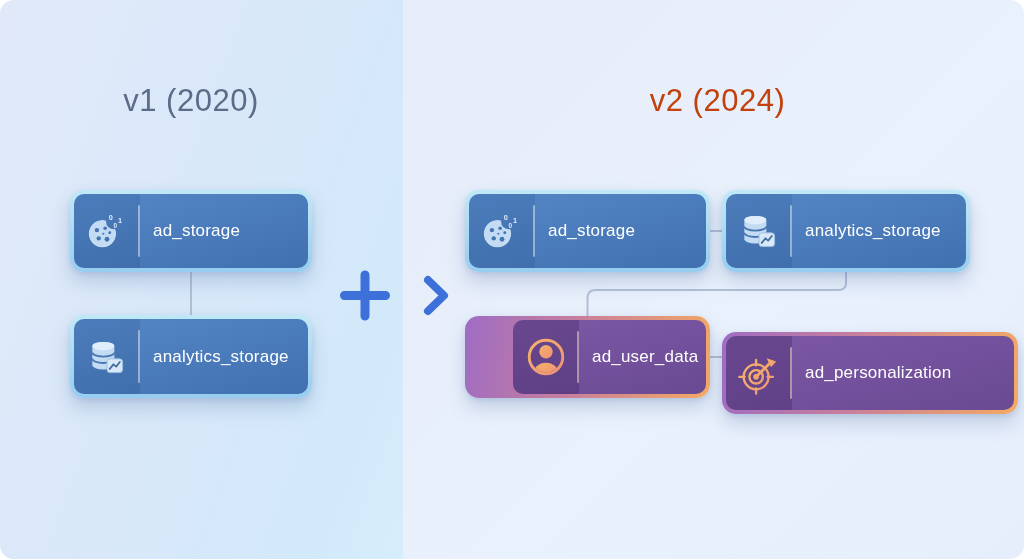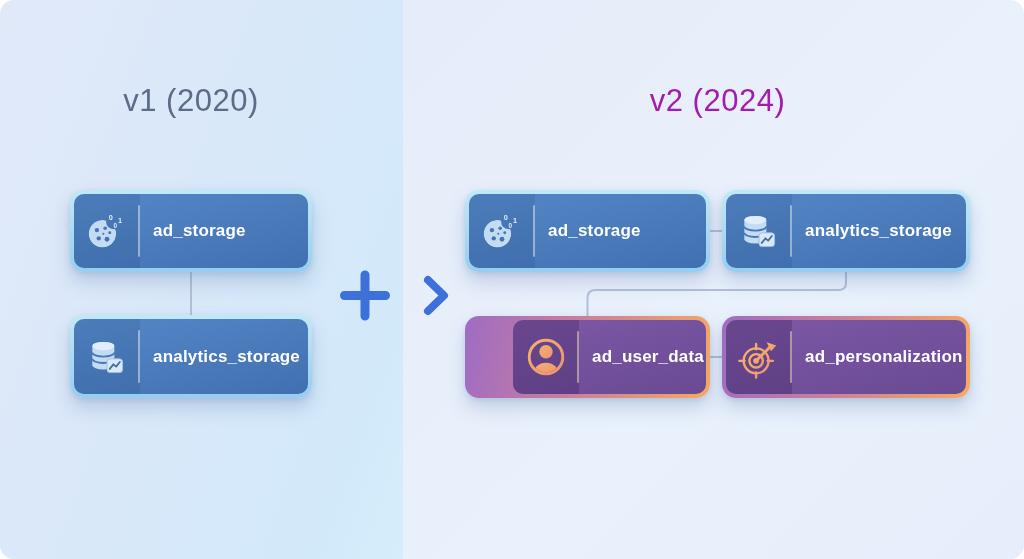--- a/index.html
+++ b/index.html
@@ -14,39 +14,39 @@
   }
   .bg-right{
     position:absolute;left:403px;top:0;width:621px;height:559px;
     background:linear-gradient(135deg,#e6ecf9 0%,#e9f1fc 55%,#e6eefb 100%);
   }
   .panel-title{
     position:absolute;top:83px;font-size:31px;font-weight:400;
     letter-spacing:0.5px;text-align:center;
   }
   .title-v1{left:70px;width:242px;color:#5c6c88;}
-  .title-v2{left:465px;width:505px;color:#a21caf;}
+  .title-v2{left:465px;width:505px;color:#c2410c;}
 
   .node{
     position:absolute;border-radius:14px;padding:4px;box-sizing:border-box;
     box-shadow:0 10px 18px rgba(80,110,165,0.25),0 2px 5px rgba(80,110,165,0.15);
   }
   .node-inner{
     display:flex;align-items:stretch;height:100%;border-radius:10px;overflow:hidden;
   }
   .icon-cell{
     width:66px;flex:0 0 66px;display:flex;align-items:center;justify-content:center;
     position:relative;
   }
   .icon-cell::after{
     content:'';position:absolute;right:0;top:11px;bottom:11px;width:2px;border-radius:2px;
   }
   .node-label{
     flex:1;display:flex;align-items:center;padding-left:13px;
-    color:#ffffff;font-size:17px;font-weight:700;letter-spacing:0.2px;white-space:nowrap;
+    color:#ffffff;font-size:17px;font-weight:400;letter-spacing:0.2px;white-space:nowrap;
   }
   
   .node.blue{background:linear-gradient(180deg,#c0e9f7 0%,#96cdf0 100%);}
   .node.blue .node-inner{background:linear-gradient(165deg,#5587c7 0%,#4170b0 100%);}
   .node.blue .icon-cell{background:rgba(20,50,100,0.12);}
   .node.blue .icon-cell::after{background:rgba(255,255,255,0.45);}
   
   .node.warm{background:linear-gradient(100deg,#9e6cc4 0%,#c97f9b 45%,#f5aa62 100%);}
   .node.warm .node-inner{background:linear-gradient(165deg,#7d58a6 0%,#6a4a93 100%);}
   .node.warm .icon-cell{background:rgba(35,15,65,0.22);}
@@ -190,21 +190,21 @@
           <g clip-path="url(#uclip)">
             <circle cx="24" cy="18.5" r="7" fill="url(#og1)"></circle>
             <path d="M10.5 42 a13.5 12 0 0 1 27 0 Z" fill="url(#og1)"></path>
           </g>
         </svg>
       </div>
       <div class="node-label">ad_user_data</div>
     </div>
   </div>
 
-  <div class="node warm" style="left:722px;top:316px;width:248px;height:82px;">
+  <div class="node warm" style="left:722px;top:332px;width:296px;height:82px;">
     <div class="node-inner">
       <div class="icon-cell">
         <svg width="46" height="46" viewBox="0 0 48 48">
           <defs>
             <linearGradient id="og2" x1="0" y1="0" x2="1" y2="1">
               <stop offset="0" stop-color="#f6b26a"></stop>
               <stop offset="1" stop-color="#ee9a72"></stop>
             </linearGradient>
           </defs>
           <circle cx="21" cy="28" r="13" fill="none" stroke="url(#og2)" stroke-width="2.5"></circle>

